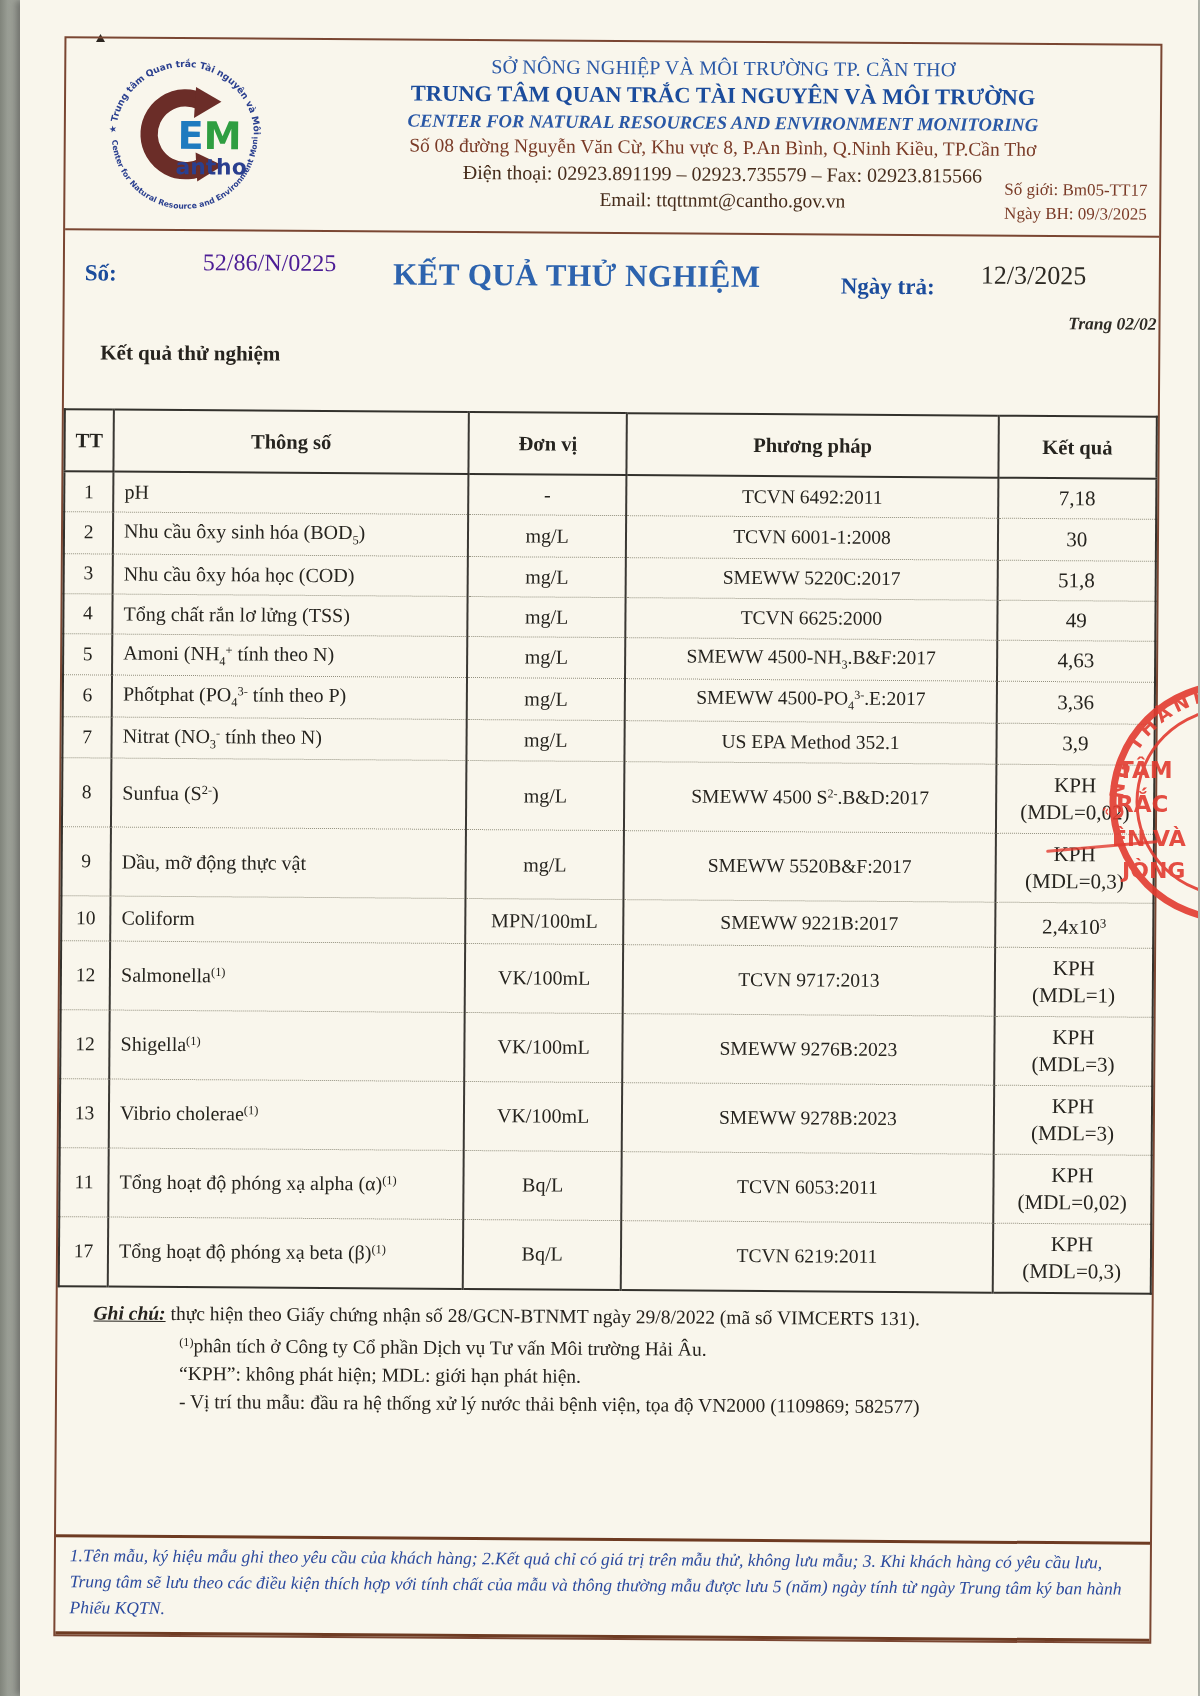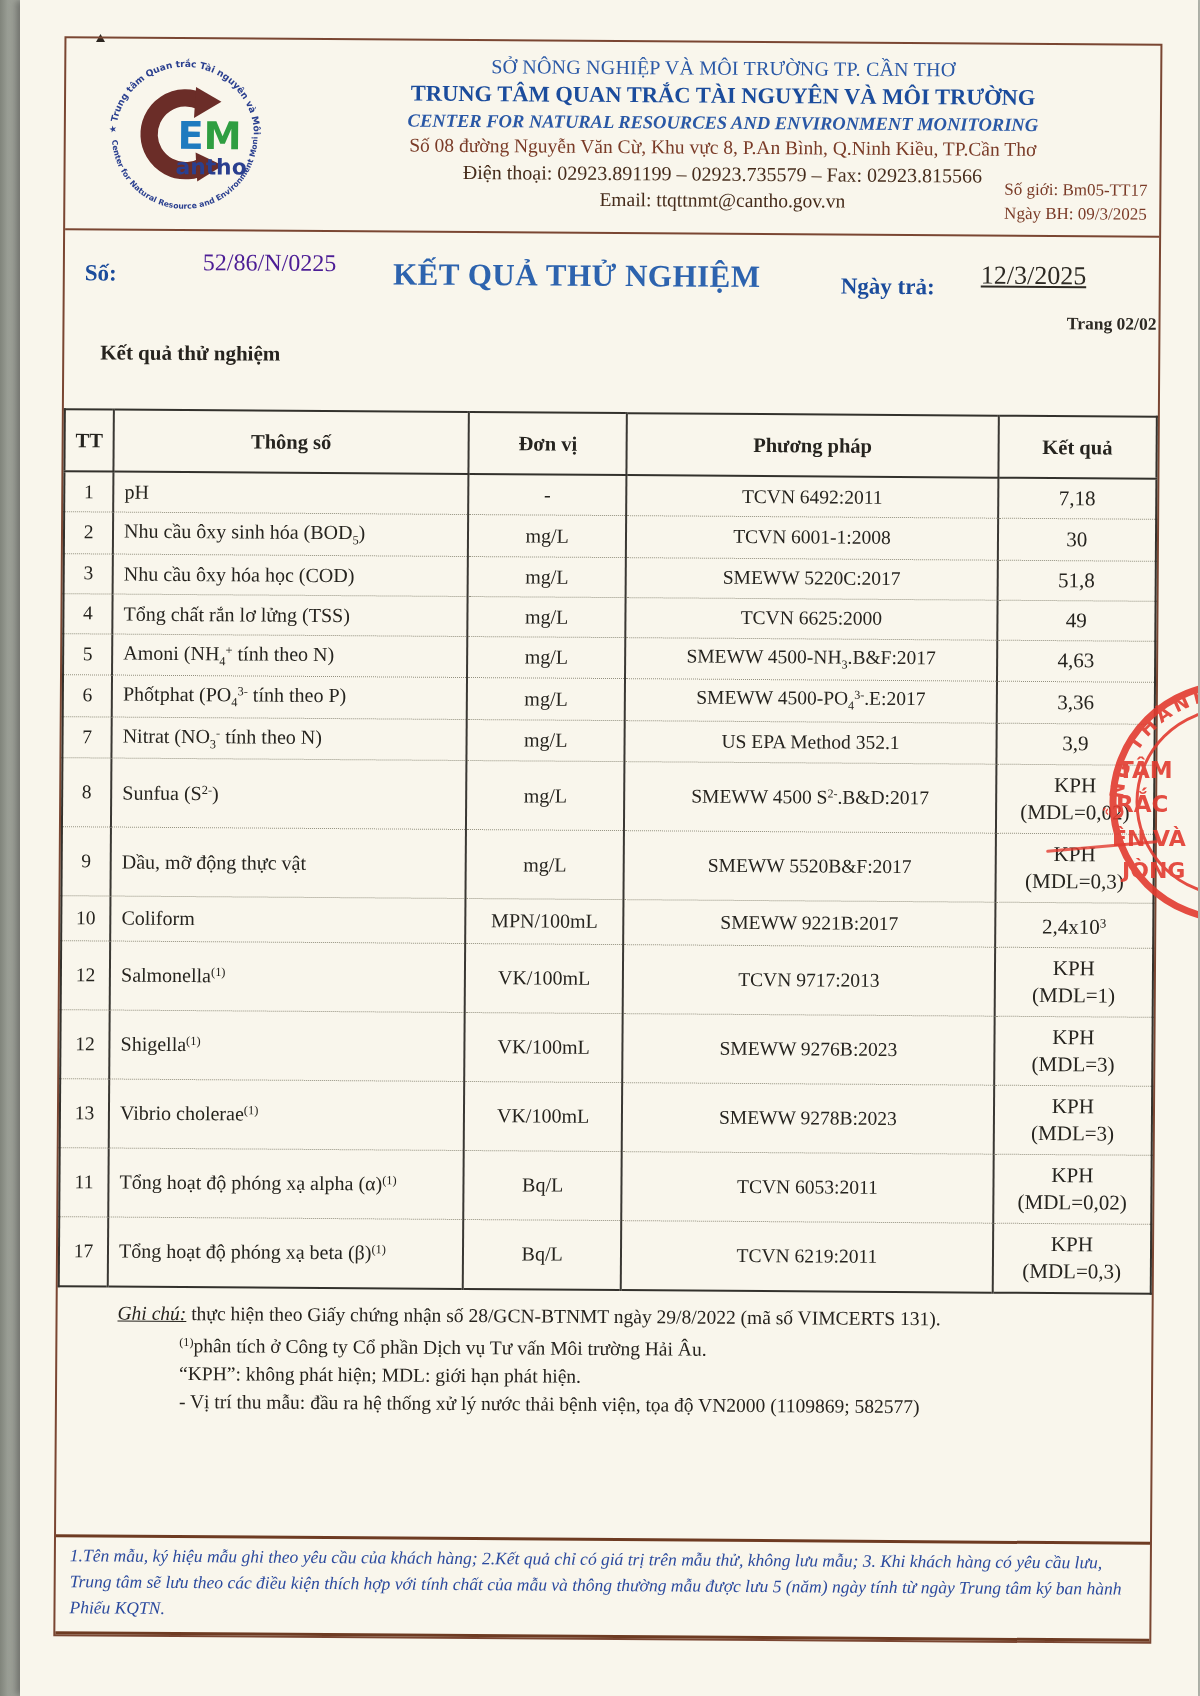--- a/index.html
+++ b/index.html
@@ -32,22 +32,22 @@
   .org5{font-size:20px;color:#462c1b;}
   .org6{font-size:19.5px;color:#462c1b;}
   .form-meta{position:absolute;right:12px;bottom:8px;font-size:17px;color:var(--brown,#7a3b27);line-height:1.45;}
   
   .doc-meta{position:relative;height:178px;flex:none;}
   .so-label{position:absolute;left:20px;top:30px;font-size:23px;font-weight:bold;color:var(--blue2,#1b4c9c);}
   .so-value{position:absolute;left:138px;top:18px;font-size:24px;color:#4c1d95;}
   .doc-title{position:absolute;left:0;right:70px;top:24px;text-align:center;
     font-size:31px;font-weight:bold;color:var(--title-blue,#2d63ae);letter-spacing:.5px;}
   .ngaytra-label{position:absolute;left:756px;top:38px;font-size:23px;font-weight:bold;color:var(--blue2,#1b4c9c);margin-left:20px;}
-  .ngaytra-value{position:absolute;left:916px;top:24px;font-size:26px;color:#2d2a24;text-decoration:underline;}
-  .trang{position:absolute;right:2px;top:76px;font-size:17.5px;font-weight:bold;color:#2d2a24;}
+  .ngaytra-value{position:absolute;left:916px;top:24px;font-size:26px;color:#2d2a24;}
+  .trang{position:absolute;right:2px;top:76px;font-size:17.5px;font-weight:bold;font-style:italic;color:#2d2a24;}
   .section-heading{position:absolute;left:36px;top:110px;font-size:21px;font-weight:bold;color:#26231e;}
   
   .results-table{border-collapse:collapse;width:100%;flex:none;table-layout:fixed;
     border:2px solid #33312c;color:#26241f;}
   .results-table col.ctt{width:4.5%}
   .results-table col.cparam{width:32.5%}
   .results-table col.cunit{width:14.5%}
   .results-table col.cmethod{width:34%}
   .results-table col.cresult{width:14.5%}
   .results-table th{
@@ -65,21 +65,21 @@
   td.c-param{text-align:left;padding-left:10px;line-height:1.25;}
   td.c-unit{text-align:center;}
   td.c-method{text-align:center;font-size:19.5px;}
   td.c-result{text-align:center;font-size:21px;}
   td.c-result .res-line{line-height:27px;}
   tr.tall td{height:56px;}
   .results-table sub{font-size:.62em;}
   .results-table sup{font-size:.62em;vertical-align:.5em;}
   
   .notes{flex:none;padding:12px 10px 0 36px;font-size:19.5px;color:#26231e;line-height:28px;}
-  .note-label{font-weight:normal;font-style:italic;text-decoration:underline;margin-left:24px;}
+  .note-label{font-weight:bold;font-style:italic;text-decoration:underline;}
   .note-line{padding-left:86px;}
   .notes sup{font-size:.62em;vertical-align:.5em;}
   
   .footer-box{
     margin-top:auto;flex:none;border-top:3px solid #6e3b22;border-bottom:3px solid #6e3b22;
     padding:6px 14px 10px;min-height:62px;
   }
   .footer-box p{margin:0;font-style:italic;font-size:17.5px;line-height:1.48;color:var(--footer-blue,#2b4a9e);}
   
   .stamp{position:absolute;left:1050px;top:642px;width:320px;height:320px;color:var(--stamp-red,#e23b30);opacity:.9;}

